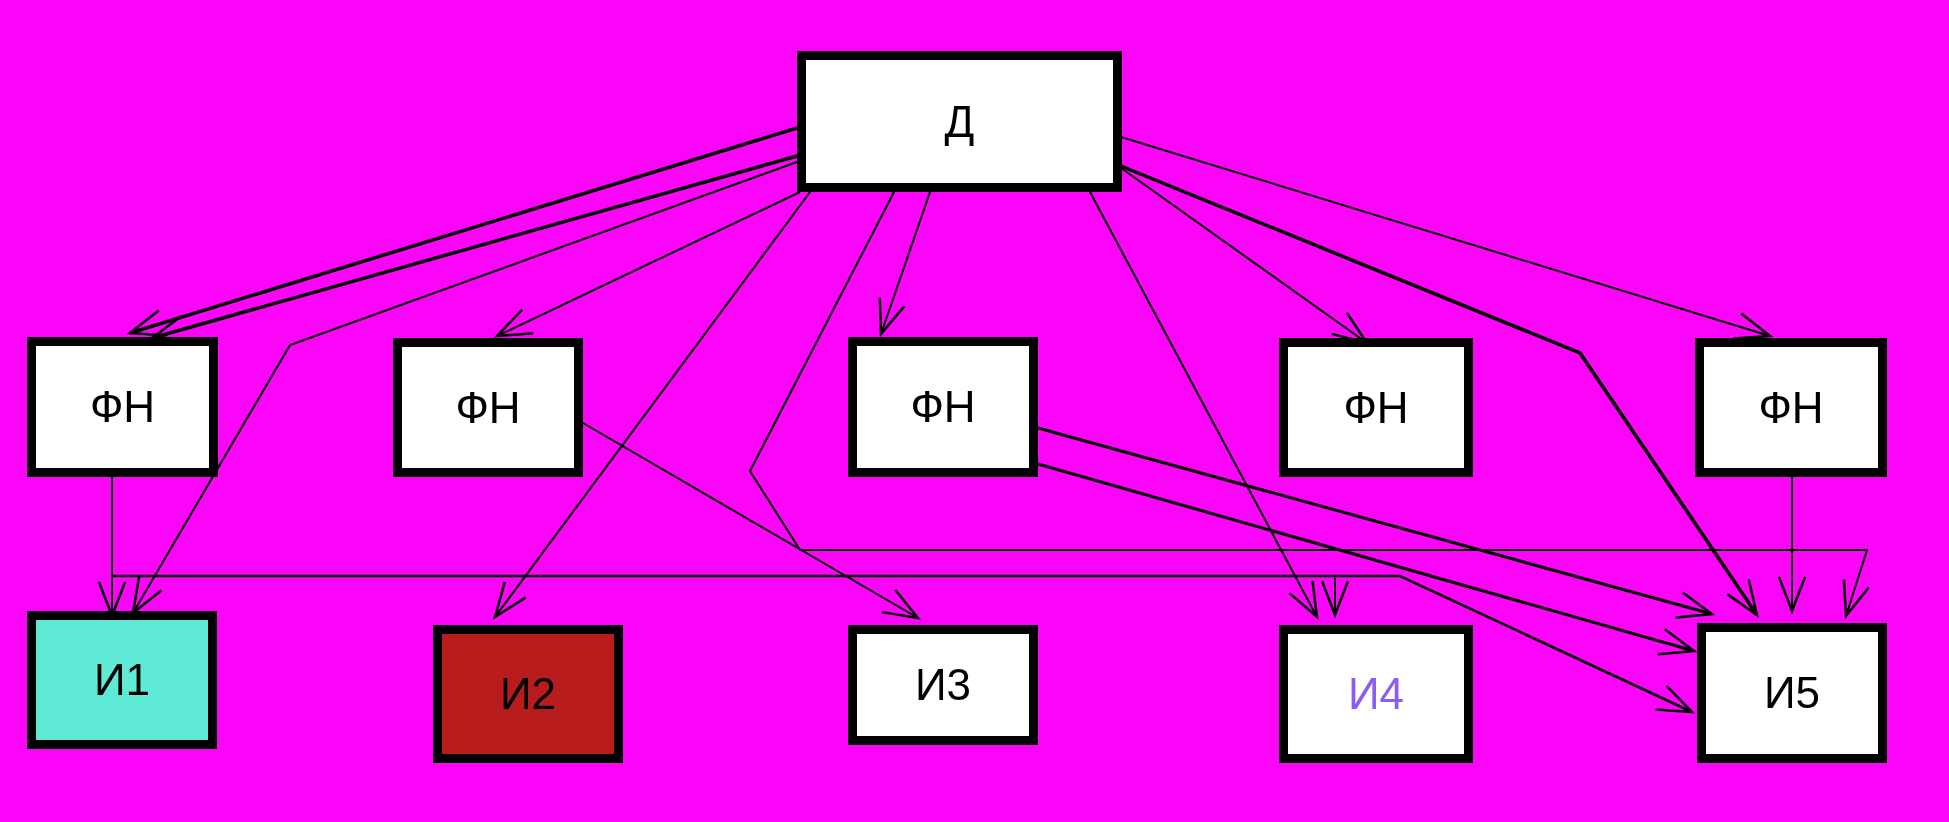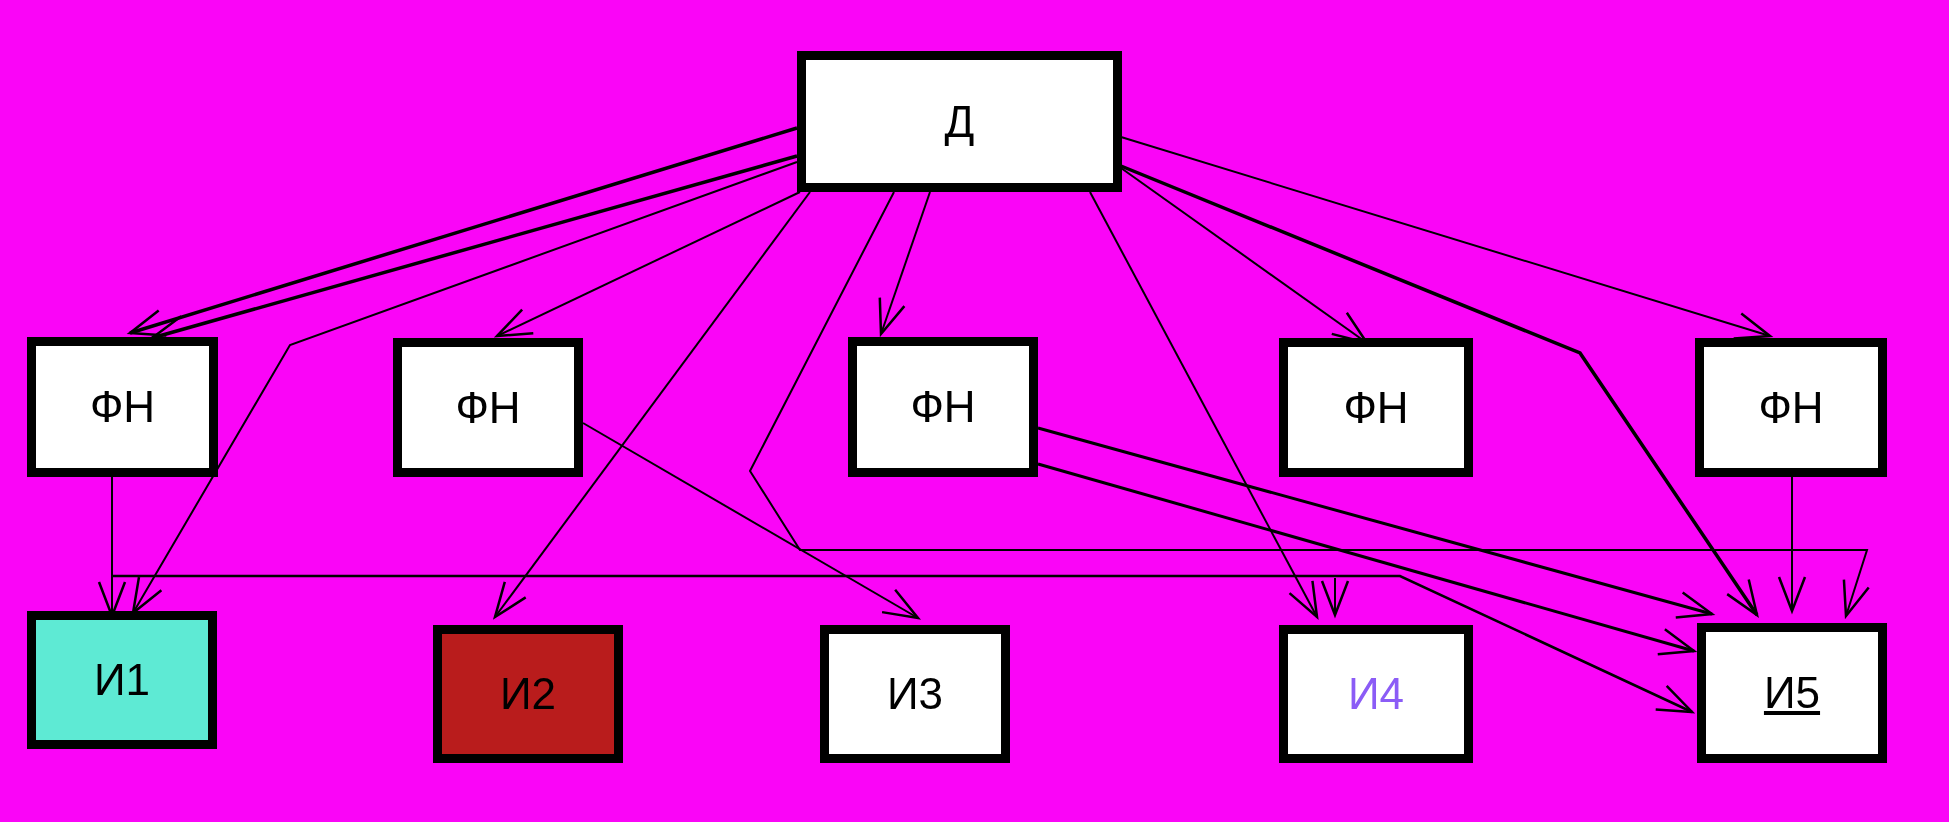--- a/index.html
+++ b/index.html
@@ -86,23 +86,23 @@
       </div>
       <div class="node" style="left: 1695px; top: 338px; width: 192px; height: 139px; background: rgb(255, 255, 255); border: 9px solid rgb(0, 0, 0);">
         <span class="label" style="color: rgb(0, 0, 0);">ФН</span>
       </div>
       <div class="node" style="left: 27px; top: 611px; width: 190px; height: 138px; background: #5eead4; border: 9px solid rgb(0, 0, 0);">
         <span class="label" style="color: rgb(0, 0, 0);">И1</span>
       </div>
       <div class="node" style="left: 393px; top: 625px; width: 190px; height: 138px; background: #b91c1c; border: 9px solid rgb(0, 0, 0); margin-left: 40px;">
         <span class="label" style="color: rgb(0, 0, 0);">И2</span>
       </div>
-      <div class="node" style="left: 820px; top: 625px; width: 190px; height: 138px; background: rgb(255, 255, 255); border: 9px solid rgb(0, 0, 0);">
+      <div class="node" style="left: 848px; top: 625px; width: 190px; height: 120px; background: rgb(255, 255, 255); border: 9px solid rgb(0, 0, 0);">
         <span class="label" style="color: rgb(0, 0, 0);">И3</span>
       </div>
       <div class="node" style="left: 1279px; top: 625px; width: 194px; height: 138px; background: rgb(255, 255, 255); border: 9px solid rgb(0, 0, 0);">
         <span class="label" style="color: #8b5cf6;">И4</span>
       </div>
       <div class="node" style="left: 1697px; top: 623px; width: 190px; height: 140px; background: rgb(255, 255, 255); border: 9px solid rgb(0, 0, 0);">
-        <span class="label" style="color: rgb(0, 0, 0); text-decoration: underline;">И5</span>
+        <span class="label" style="color: rgb(0, 0, 0);">И5</span>
       </div>
     </div>
 </div>
 
 </body></html>

